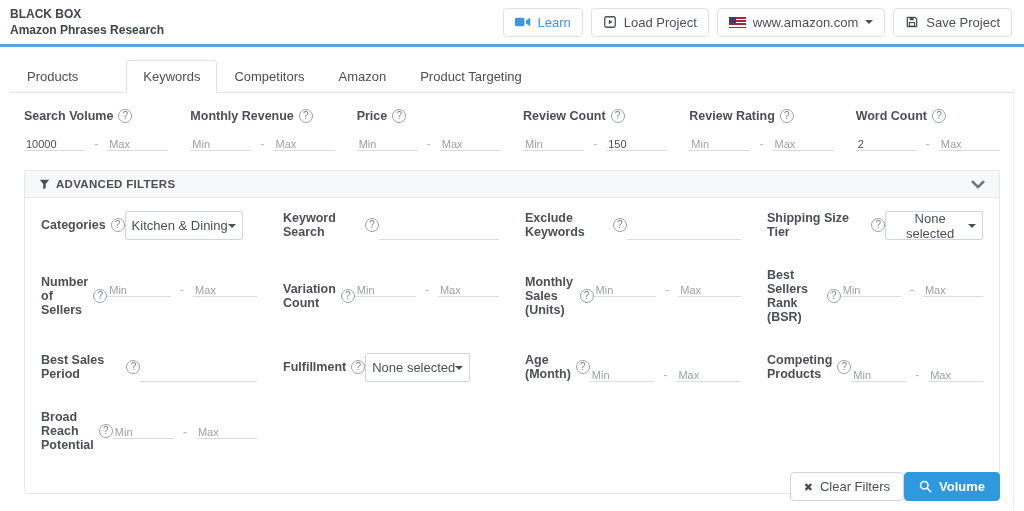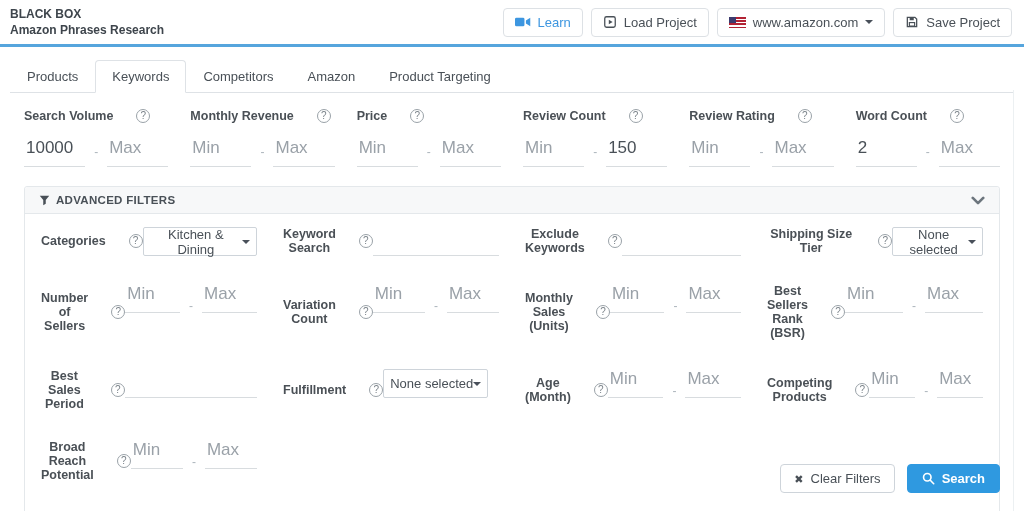--- a/index.html
+++ b/index.html
@@ -24,34 +24,34 @@
     background:repeating-linear-gradient(#b22234 0 1.6px, #fff 1.6px 3.2px); }
   .flag::after { content:""; position:absolute; top:0; left:0; width:7px; height:6px; background:#3c3b6e; }
   .caret { width:0; height:0; border-left:4px solid transparent; border-right:4px solid transparent; border-top:4px solid #49505a; display:inline-block; }
   .blue-line { height:3px; background:var(--divider,#56a5dd); }
   
   .tabs { display:flex; align-items:flex-end; margin:13px 10px 0; border-bottom:1px solid #dee2e6; }
   .tab {
     padding:8px 16px; font-size:13px; color:#495057; cursor:pointer;
     border:1px solid transparent; border-radius:4px 4px 0 0; margin-bottom:-1px; background:transparent;
   }
-  .tab.active { background:#fff; border-color:#dee2e6 #dee2e6 #fff #dee2e6; }
+  .tab.active { background:#fff; border-color:#dee2e6 #dee2e6 #fff #dee2e6;margin-left:31px; }
   .page-right-border { position:absolute; top:90px; bottom:0; right:10px; width:0; border-right:1px solid #ecf0f2; }
   
-  .f-label { font-size:12.5px; font-weight:bold; color:#4a5056; display:flex; align-items:center; gap:23px;text-align:center; }
+  .f-label { font-size:12.5px; font-weight:bold; color:#4a5056; display:flex; align-items:center; gap:5px; }
   .help {
     width:14px; height:14px; border:1px solid #9aa2a8; border-radius:50%;
     color:#7b838a; font-size:10px; line-height:12px; text-align:center;
     display:inline-block; font-weight:normal; flex:0 0 auto; cursor:pointer;
   }
   .help::before { content:"?"; }
   .u-input {
     border:none; border-bottom:1px solid #d8dcdf; background:transparent; outline:none;
-    font-size:17px; color:#495057; font-family:inherit;
-    width:100%; min-width:0; padding:2px 2px 8px;
+    font-size:11px; color:#495057; font-family:inherit;
+    width:100%; min-width:0; padding:2px 2px 0;
   }
   .u-input::placeholder { color:#9aa1a8; }
   .dash { color:#adb5bd; font-size:12px; flex:0 0 auto; }
   .range { display:flex; align-items:center; gap:9px; }
   
   .basic-grid { display:grid; grid-template-columns:repeat(6,1fr); column-gap:22px; padding:16px 24px 0; }
   .basic-grid .f-label { margin-bottom:13px; }
   
   .adv-card { margin:19px 24px 0; border:1px solid #e4e8eb; border-radius:3px; }
   .adv-header {
@@ -63,21 +63,21 @@
   .adv-grid { display:grid; grid-template-columns:repeat(4,1fr); column-gap:26px; }
   .adv-field { margin-bottom:21px; display:flex; flex-direction:row; }
   .adv-field .f-label { margin-bottom:8px; }
   .ctl { height:29px; display:flex; align-items:flex-end; }
   .select-box {
     width:100%; height:29px; border:1px solid #ced4da; border-radius:2px; background:#fff;
     display:flex; align-items:center; justify-content:center; 
     font-size:13px; color:#495057; cursor:pointer; font-family:inherit;
   }
   
-  .actions { position:absolute; bottom:18px; right:24px; display:flex; gap:12px; }
+  .actions { position:absolute; bottom:10px; right:24px; display:flex; }
   .btn-clear { border:1px solid #ced4da; background:#fff; color:#495057; border-radius:4px; padding:6px 13px; font-size:13px; display:flex; align-items:center; gap:7px; cursor:pointer; font-family:inherit; }
   .x-icon::before { content:"\2716"; font-size:11px; color:#495057; }
   .btn-search { background:var(--accent,#2f99e0); border:1px solid var(--accent,#2f99e0); color:#fff; border-radius:4px; padding:6px 14px; font-size:13px; font-weight:bold; display:flex; align-items:center; gap:7px; cursor:pointer; font-family:inherit; }
   .icon-svg { display:inline-block; vertical-align:middle; flex:0 0 auto; }
 </style>
 </head>
 <body>
 
 <div class="header">
   <div class="title-block">
@@ -376,15 +376,15 @@
 <div class="actions">
   <button class="btn-clear">
     <span class="x-icon"></span>
     <span>Clear Filters</span>
   </button>
   <button class="btn-search">
     <svg class="icon-svg" width="13" height="13" viewBox="0 0 16 16">
         <circle cx="6.5" cy="6.5" r="4.6" fill="none" stroke="#fff" stroke-width="2"></circle>
         <line x1="10.2" y1="10.2" x2="14.4" y2="14.4" stroke="#fff" stroke-width="2" stroke-linecap="round"></line>
       </svg>
-    <span>Search</span>
+    <span>Volume</span>
   </button>
 </div>
 
 </body></html>

